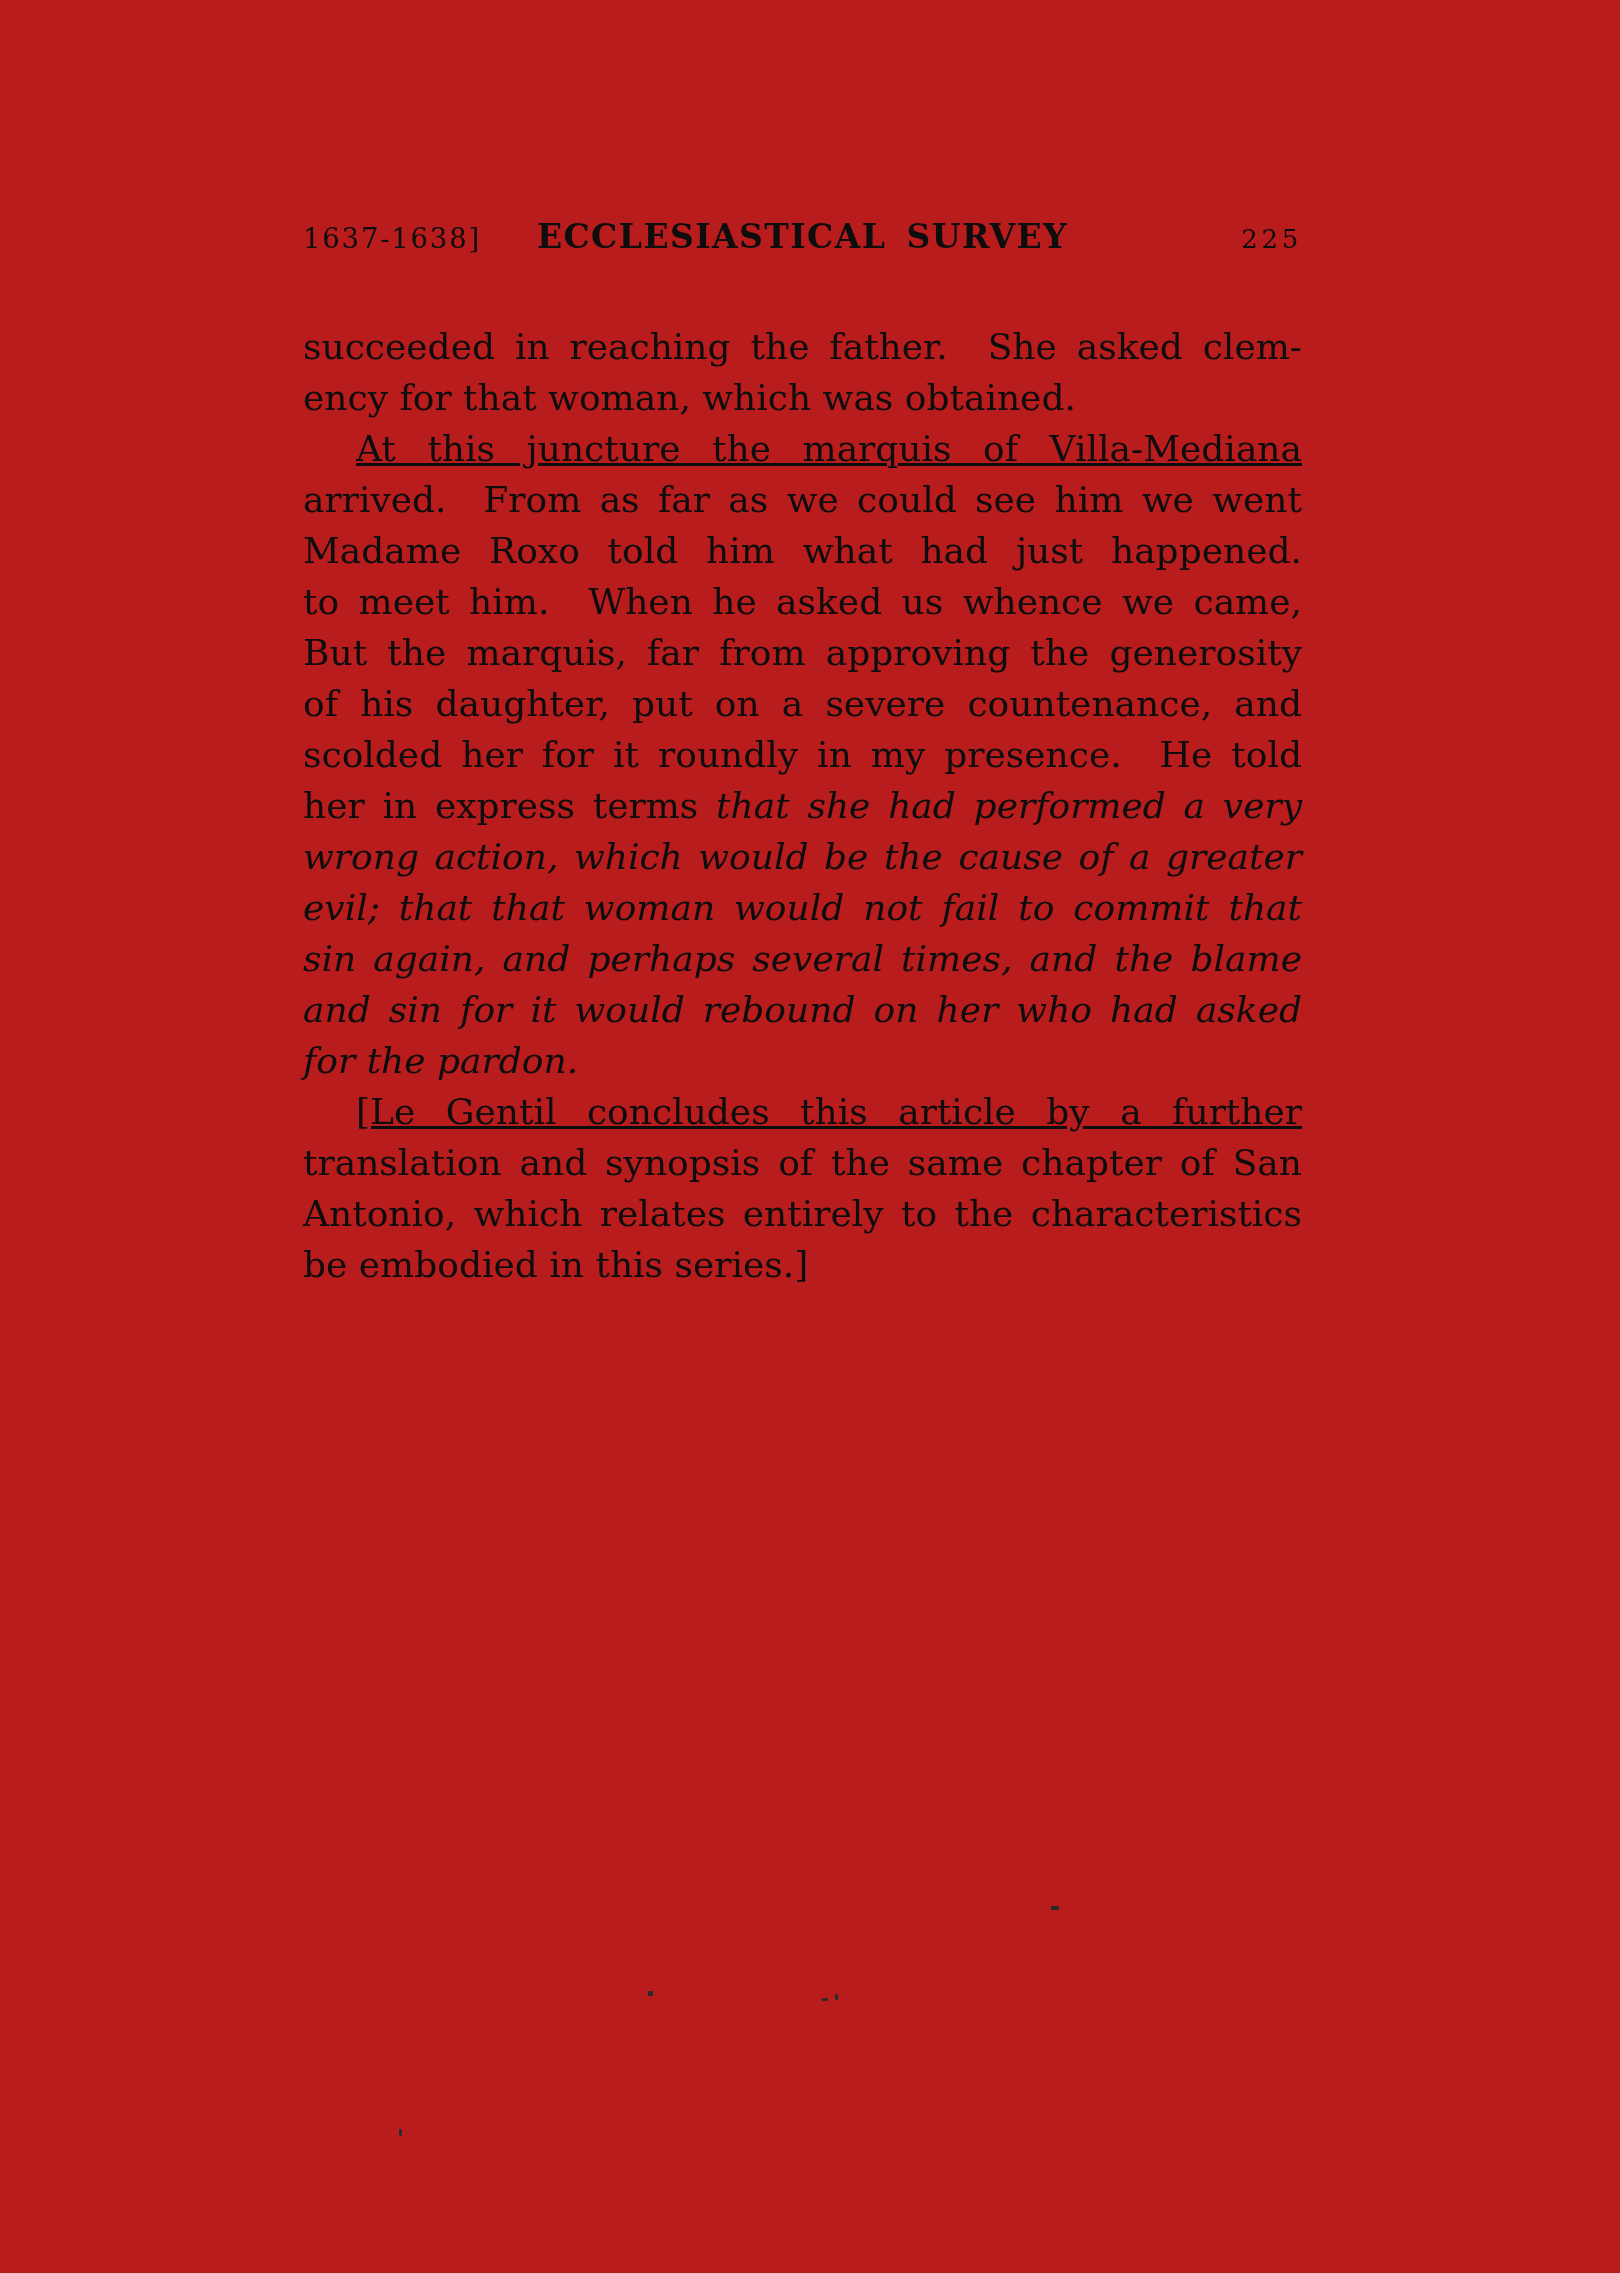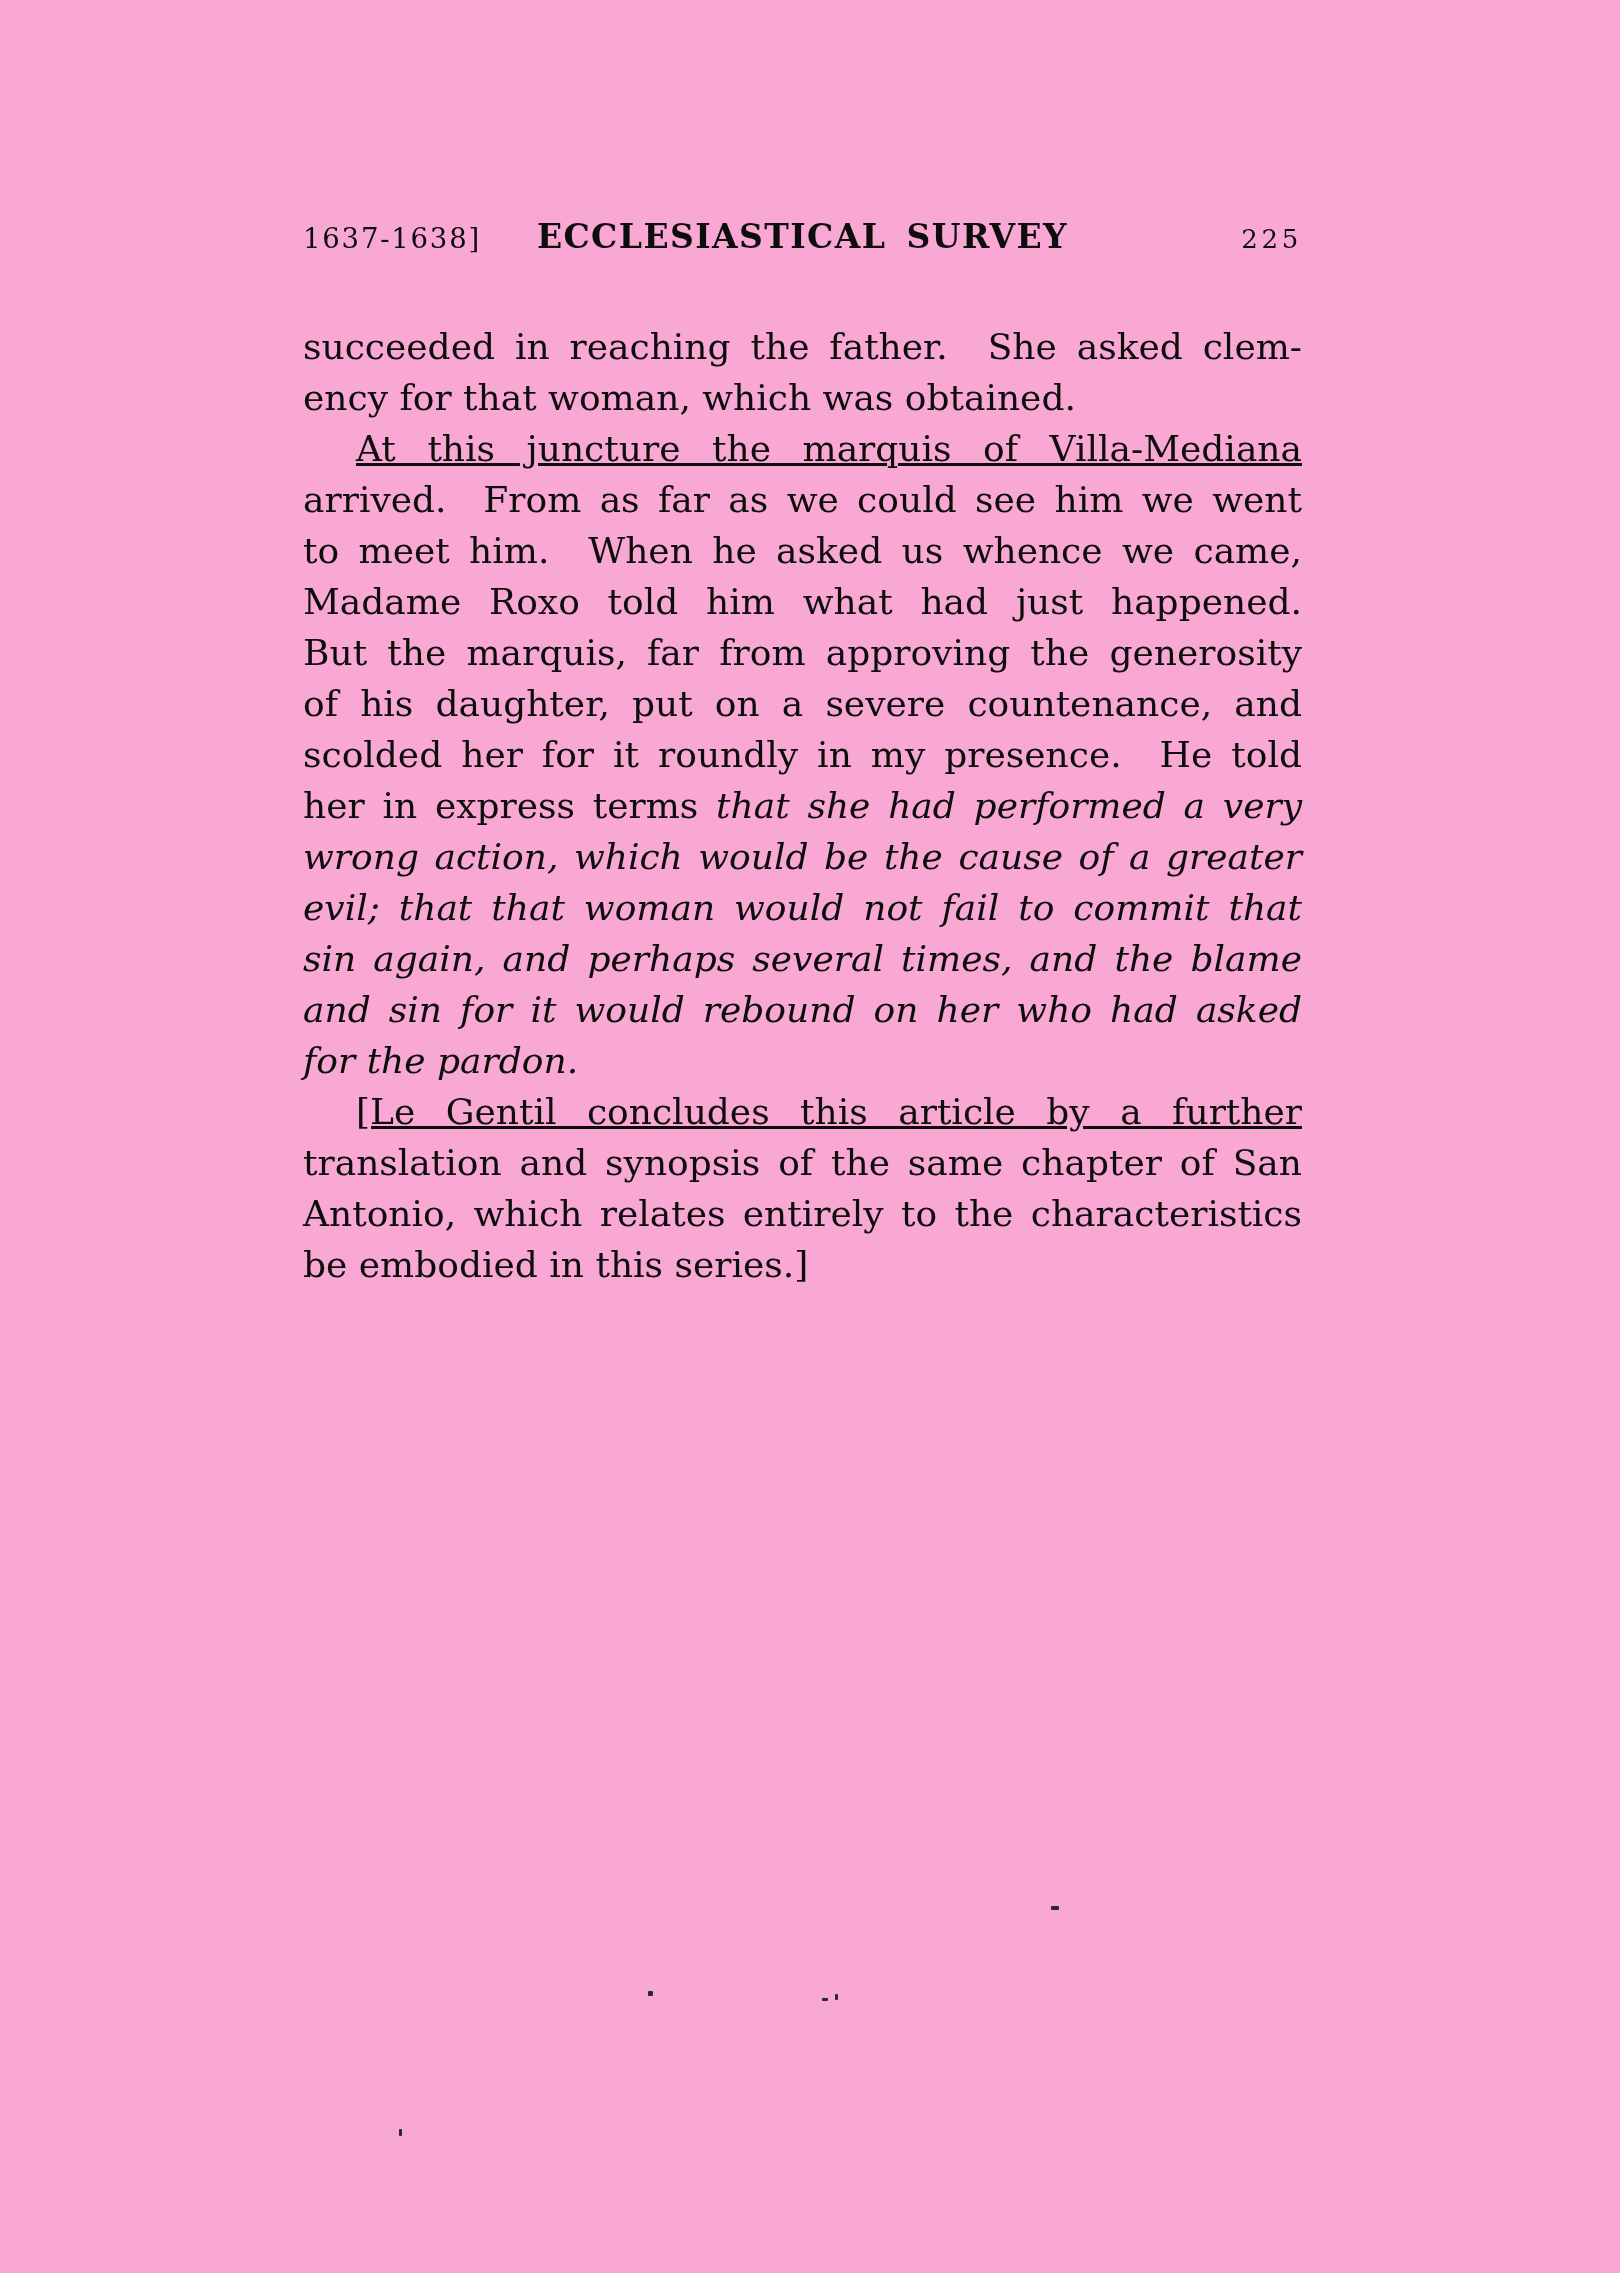--- a/index.html
+++ b/index.html
@@ -4,21 +4,21 @@
 <style>
   html, body {
     margin: 0;
     padding: 0;
     background: #ffffff;
   }
   .page {
     position: relative;
     width: 1621px;
     height: 2274px;
-    background: #f9a8d4;
+    background: #b91c1c;
     font-family: "DejaVu Serif", serif;
     color: #0d0d0d;
     overflow: hidden;
   }
   .header {
     position: absolute;
     left: 303px;
     top: 217px;
     width: 999px;
     display: flex;
@@ -82,22 +82,22 @@
     <span class="hdr-left">1637-1638]</span>
     <span class="hdr-center">ECCLESIASTICAL SURVEY</span>
     <span class="hdr-right">225</span>
   </div>
 
   <div class="body-text">
       <div class="line"><span class="seg">succeeded in reaching the father.&nbsp; She asked clem-</span></div>
       <div class="line last"><span class="seg">ency for that woman, which was obtained.</span></div>
       <div class="line indent"><span class="seg">At this juncture the marquis of Villa-Mediana</span></div>
       <div class="line"><span class="seg">arrived.&nbsp; From as far as we could see him we went</span></div>
+      <div class="line"><span class="seg">Madame Roxo told him what had just happened.</span></div>
       <div class="line"><span class="seg">to meet him.&nbsp; When he asked us whence we came,</span></div>
-      <div class="line"><span class="seg">Madame Roxo told him what had just happened.</span></div>
       <div class="line"><span class="seg">But the marquis, far from approving the generosity</span></div>
       <div class="line"><span class="seg">of his daughter, put on a severe countenance, and</span></div>
       <div class="line"><span class="seg">scolded her for it roundly in my presence.&nbsp; He told</span></div>
       <div class="line"><span class="seg">her in express terms </span><span class="seg italic">that she had performed a very</span></div>
       <div class="line"><span class="seg italic">wrong action, which would be the cause of a greater</span></div>
       <div class="line"><span class="seg italic">evil; that that woman would not fail to commit that</span></div>
       <div class="line"><span class="seg italic">sin again, and perhaps several times, and the blame</span></div>
       <div class="line"><span class="seg italic">and sin for it would rebound on her who had asked</span></div>
       <div class="line last"><span class="seg italic">for the pardon.</span></div>
       <div class="line indent"><span class="seg">[Le Gentil concludes this article by a further</span></div>

